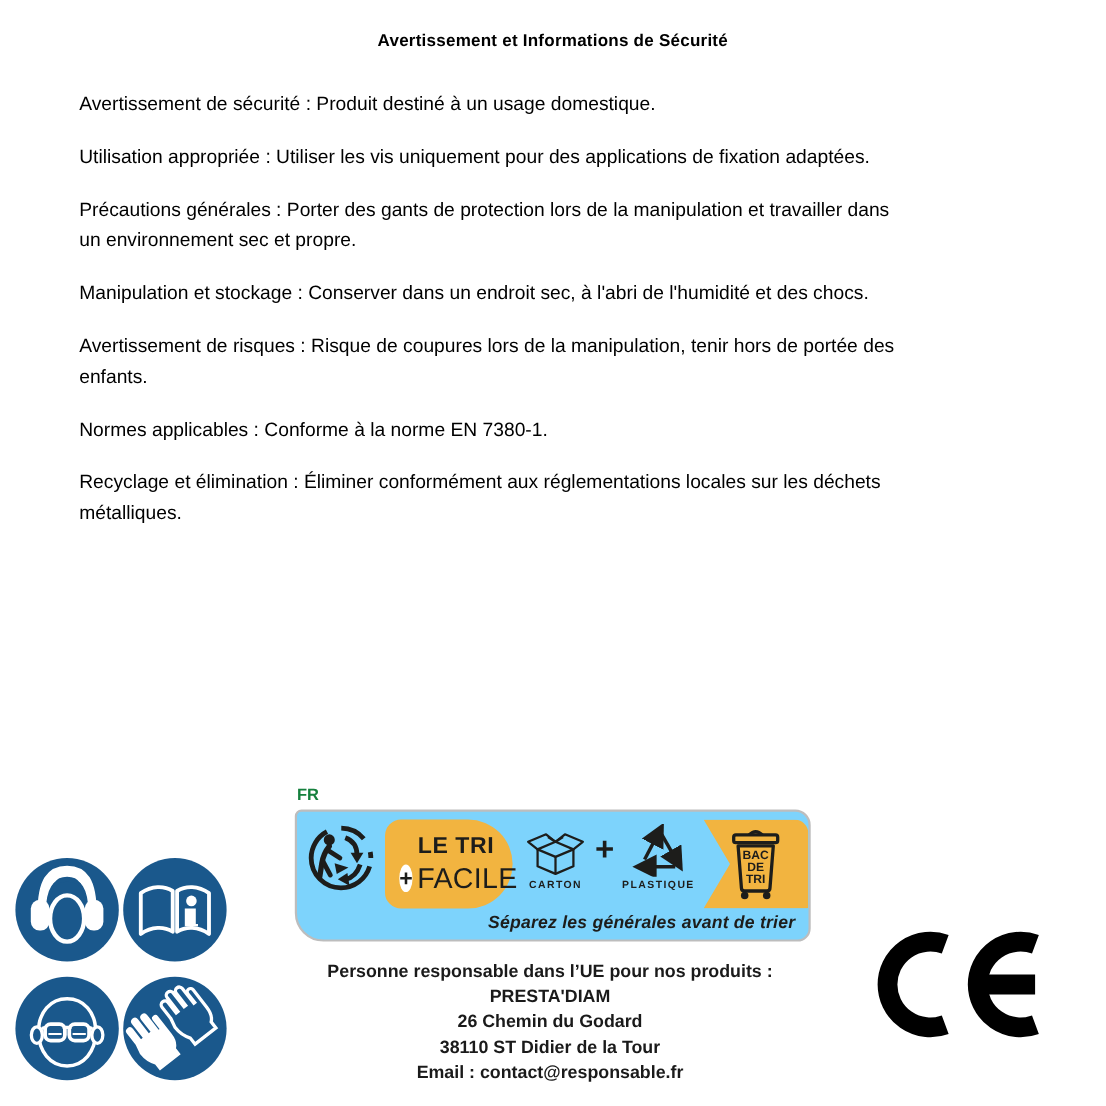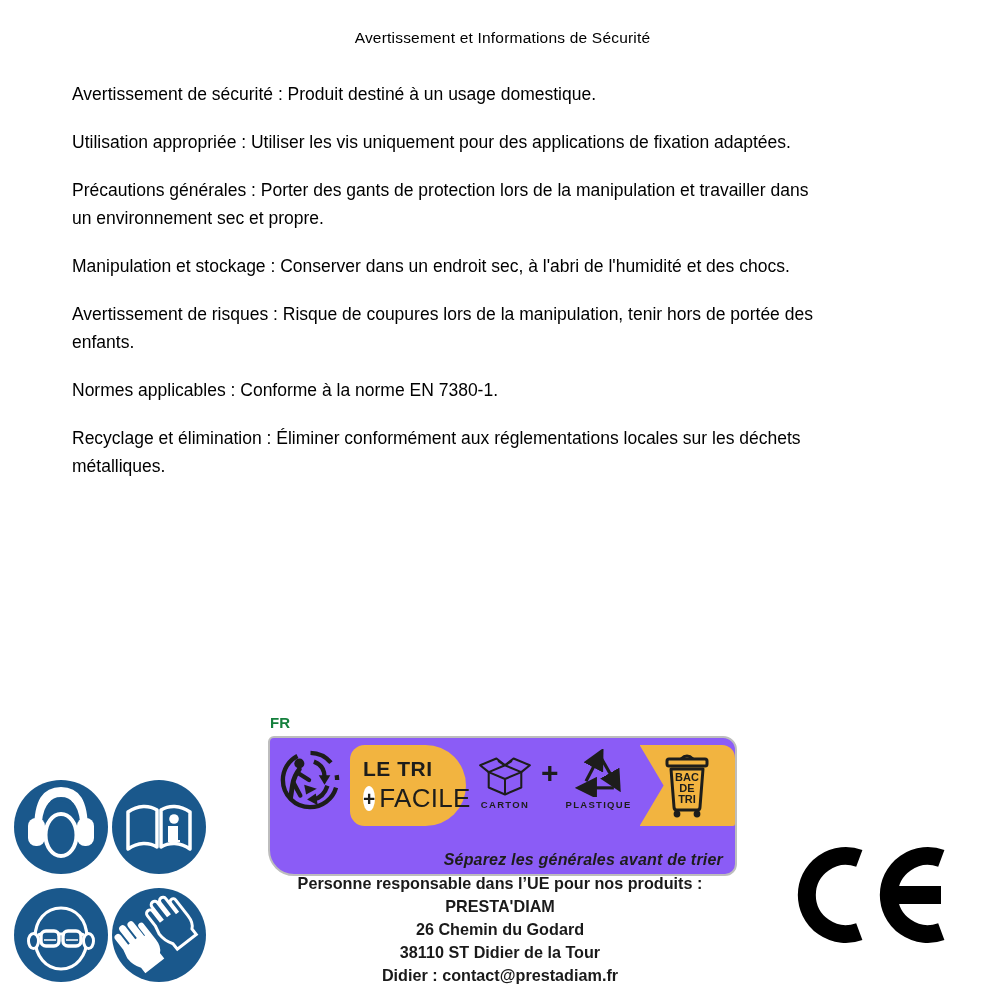--- a/index.html
+++ b/index.html
@@ -3,42 +3,43 @@
 <meta charset="utf-8">
 <style>
   html,body{margin:0;padding:0;}
   body{
     width:1005px;height:1005px;position:relative;background:#ffffff;
     font-family:"Liberation Sans",sans-serif;color:#000;
     overflow:hidden;
   }
   .page-title{
     position:absolute;top:29px;left:0;right:0;text-align:center;
-    font-size:15.5px;font-weight:normal;letter-spacing:.2px;
+    font-size:15.5px;font-weight:bold;letter-spacing:.2px;
   }
   .paragraphs{position:absolute;left:72px;top:80px;width:890px;}
   .paragraphs p{
     margin:0 0 20px 0;font-size:17.5px;line-height:28px;
     white-space:pre-line;
   }
   
   .safety-icons{
     position:absolute;left:13px;top:779px;
     display:grid;grid-template-columns:97px 97px;gap:12px 1px;
   }
   .safety-icons svg{display:block;}
   
   .fr-code{
     position:absolute;left:270px;top:714px;
     font-size:15px;font-weight:bold;color:#15803d;
   }
   .label-box{
-    position:absolute;left:268px;top:736px;width:469px;height:140px;
-    background:#8b5cf6;border:2px solid #bdbdbd;box-sizing:border-box;
+    position:absolute;left:268px;top:736px;width:469px;height:120px;
+    background:#7dd3fc;border:2px solid #bdbdbd;box-sizing:border-box;
     border-radius:6px 14px 12px 26px;
+    text-align:center;
   }
   .label-main{position:absolute;left:0;top:0;right:0;height:90px;display:flex;align-items:flex-start;}
   .triman-wrap{width:80px;display:flex;justify-content:center;padding-top:10px;}
   .letri-pill{
     margin-top:7px;height:81px;width:116px;flex:0 0 auto;
     background:#f2b440;border-radius:16px 44px 44px 16px;
     display:flex;flex-direction:column;justify-content:center;
     padding-left:13px;box-sizing:border-box;color:#1d1d1b;
   }
   .letri-line1{font-size:21px;font-weight:bold;letter-spacing:.5px;line-height:24px;}
@@ -215,21 +216,21 @@
   </div>
 
   <div class="label-tagline">Séparez les générales avant de trier</div>
 </div>
 
 <div class="address">
   <div>Personne responsable dans l’UE pour nos produits :</div>
   <div>PRESTA'DIAM</div>
   <div>26 Chemin du Godard</div>
   <div>38110 ST Didier de la Tour</div>
-  <div>Didier : contact@prestadiam.fr</div>
+  <div>Email : contact@responsable.fr</div>
 </div>
 
 <svg class="ce-mark" width="160" height="110" viewBox="0 0 160 110" role="img" aria-label="CE">
   <g fill="none" stroke="#000" stroke-width="18">
     <path d="M64.3,13.4 A39,39 0 1 0 64.3,86.6"></path>
     <path d="M146.3,13.4 A39,39 0 1 0 146.3,86.6"></path>
     <path d="M100,50 L146,50"></path>
   </g>
 </svg>
 

